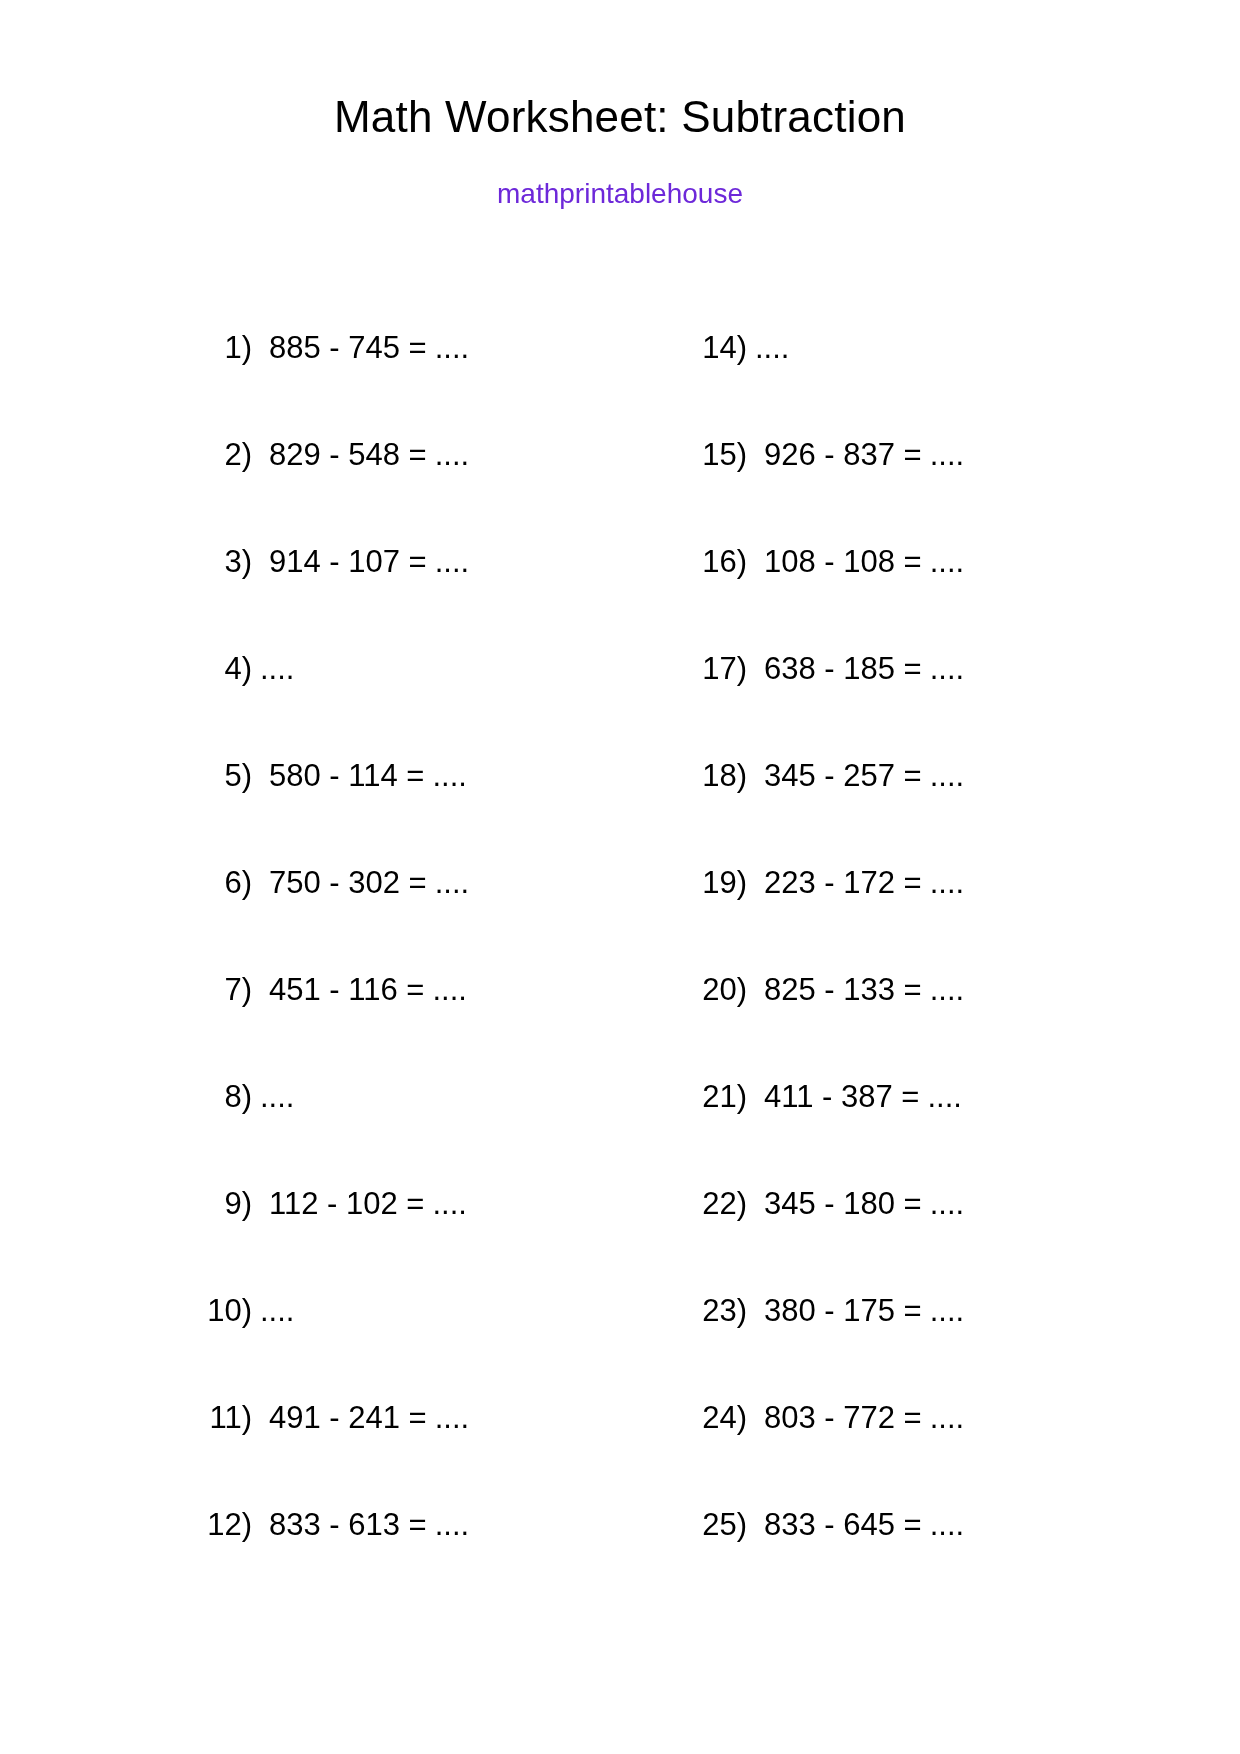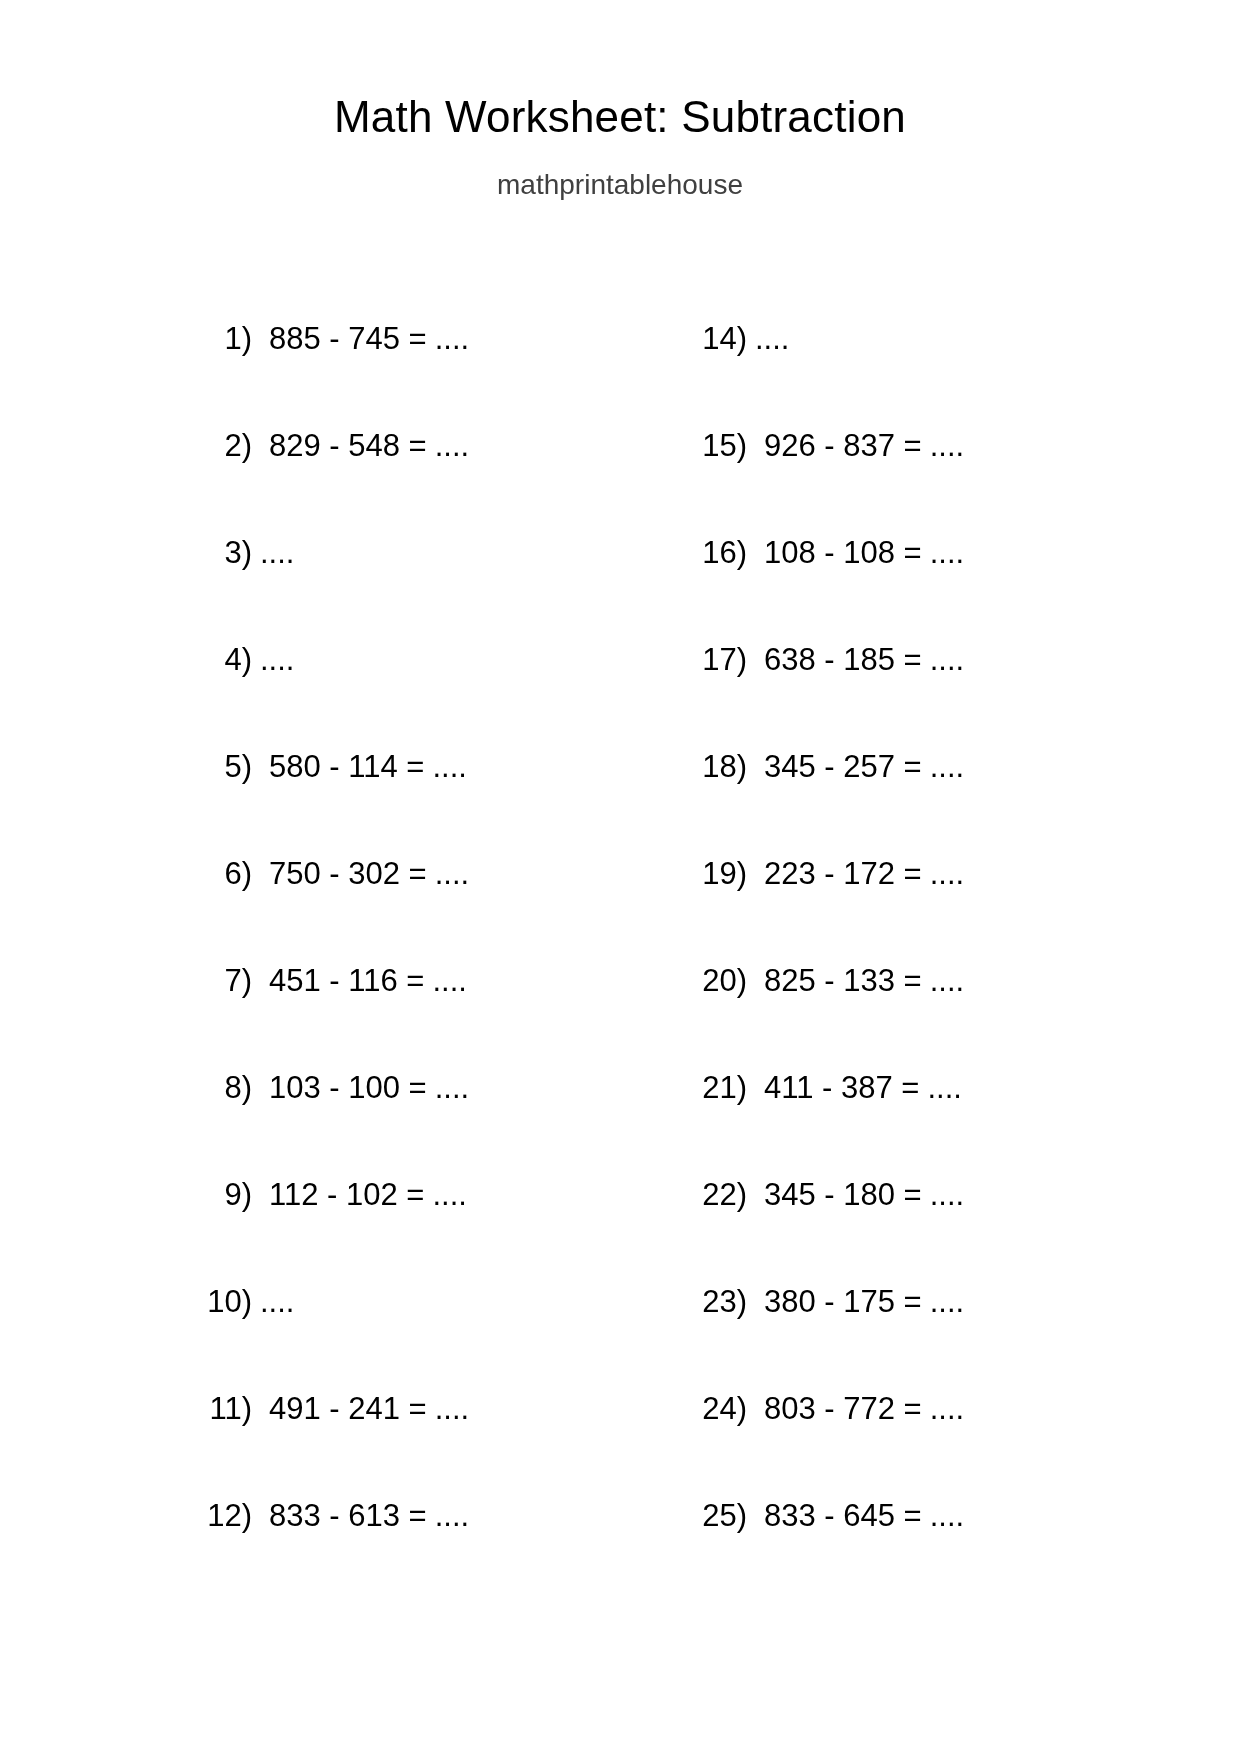--- a/index.html
+++ b/index.html
@@ -27,22 +27,22 @@
     font-weight: 400;
     color: #000;
     margin: 0;
     padding-top: 92px;
     letter-spacing: 0.2px;
   }
   .subtitle {
     text-align: center;
     font-size: 28px;
     font-weight: 400;
-    color: #404040;
-    margin: 7px;
+    color: #6d28d9;
+    margin: 16px;
     padding-top: 20px;
   }
   .problems {
     margin-top: 84px;
     display: grid;
     grid-template-columns: 1fr 1fr;
     column-gap: 0px;
     row-gap: 0px;
     padding: 0 60px 0 60px;
     box-sizing: border-box;
@@ -93,20 +93,21 @@
         <span class="expr">885 - 745 =</span>
         <span class="dots">....</span>
       </div>
       <div class="prob">
         <span class="idx">2)</span>
         <span class="expr">829 - 548 =</span>
         <span class="dots">....</span>
       </div>
       <div class="prob">
         <span class="idx">3)</span>
+        <span class="expr">914 - 107 =</span>
         <span class="dots">....</span>
       </div>
       <div class="prob">
         <span class="idx">4)</span>
         <span class="dots">....</span>
       </div>
       <div class="prob">
         <span class="idx">5)</span>
         <span class="expr">580 - 114 =</span>
         <span class="dots">....</span>
@@ -116,21 +117,20 @@
         <span class="expr">750 - 302 =</span>
         <span class="dots">....</span>
       </div>
       <div class="prob">
         <span class="idx">7)</span>
         <span class="expr">451 - 116 =</span>
         <span class="dots">....</span>
       </div>
       <div class="prob">
         <span class="idx">8)</span>
-        <span class="expr">103 - 100 =</span>
         <span class="dots">....</span>
       </div>
       <div class="prob">
         <span class="idx">9)</span>
         <span class="expr">112 - 102 =</span>
         <span class="dots">....</span>
       </div>
       <div class="prob">
         <span class="idx">10)</span>
         <span class="dots">....</span>

